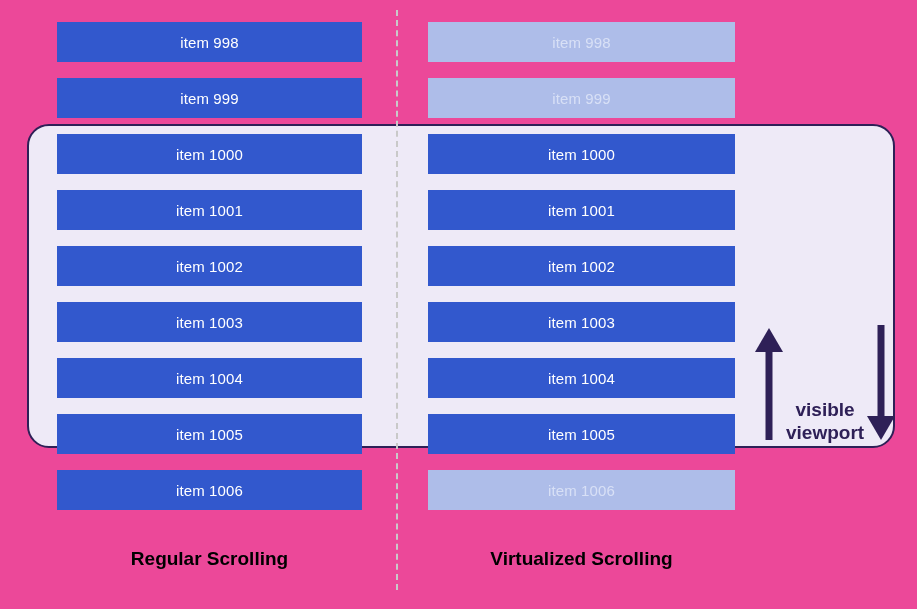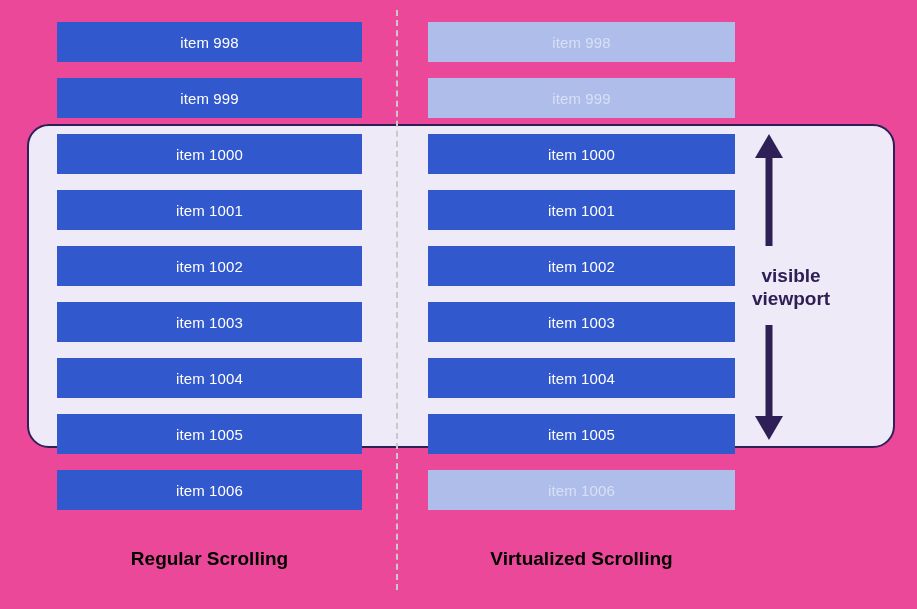--- a/index.html
+++ b/index.html
@@ -71,22 +71,22 @@
   }
 
   
   .vp-annot {
     position: absolute;
     left: 752px;
     top: 134px;
     width: 122px;
     height: 310px;
     display: flex;
-    flex-direction: column;
-    align-items: flex-start;
+    flex-direction: row;
+    align-items: flex-end;
     justify-content: space-between;
   }
   .vp-arrow {
     display: block;
   }
   .vp-label {
     color: #2e2057;
     font-weight: bold;
     font-size: 19px;
     line-height: 1.18;

